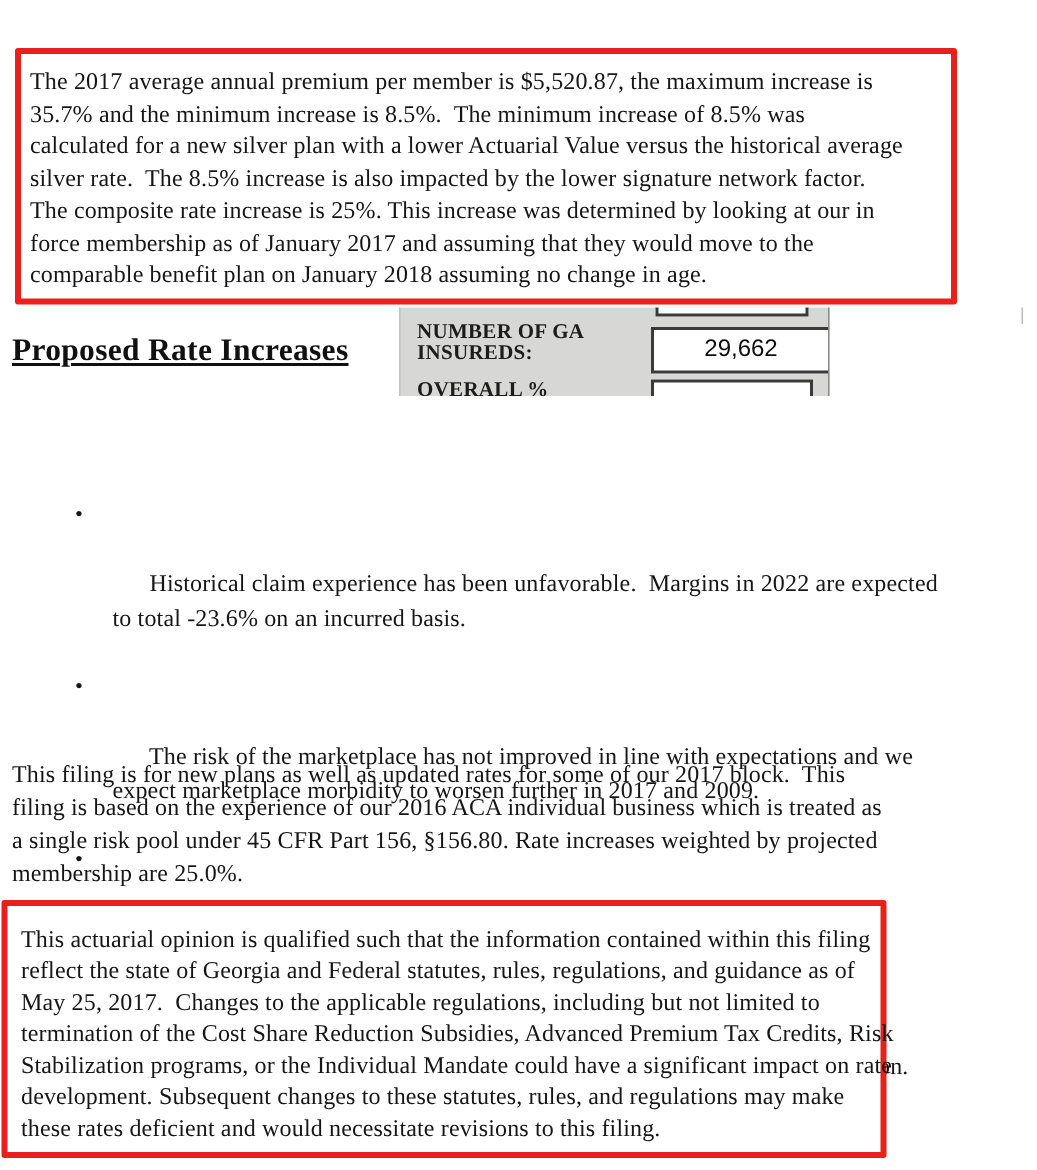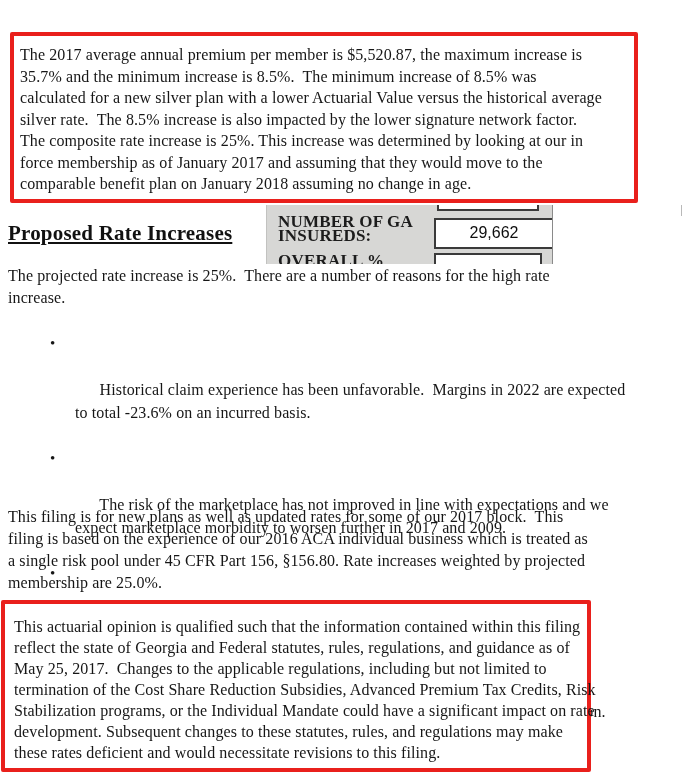--- a/index.html
+++ b/index.html
@@ -59,21 +59,21 @@
     border-right: 1px solid #8a8a8a;
     border-left: 1px solid #c2c2c0;
     overflow: hidden;
   }
   .form-label {
     position: absolute;
     left: 11px;
     width: 140px;
     font-family: "Liberation Serif", serif;
     font-weight: bold;
-    font-size: 17px;
+    font-size: 14px;
     line-height: 14px;
     letter-spacing: 0.2px;
     color: #1c1c1c;
   }
   #insureds-label { top: 10px; }
   #overall-label  { top: 49px; }
   .form-field {
     position: absolute;
     background: #ffffff;
     border: 2px solid #3a3a3a;
@@ -142,22 +142,20 @@
 
   <div id="form-snippet">
     <div id="field-partial-above" class="form-field"></div>
     <div id="insureds-label" class="form-label">NUMBER OF GA INSUREDS:</div>
     <div id="insureds-field" class="form-field">29,662</div>
     <div id="overall-label" class="form-label">OVERALL %</div>
     <div id="overall-field" class="form-field"></div>
   </div>
   <div id="snippet-edge-stub"></div>
 
-  <div id="intro-paragraph" class="doc-text">The projected rate increase is 25%.  There are a number of reasons for the high rate
-increase.</div>
 
   <ul id="bullet-list">
     <li class="doc-text">
       <span class="bullet-glyph">•</span>
       <span>Historical claim experience has been unfavorable.  Margins in 2022 are expected
 to total -23.6% on an incurred basis.</span>
     </li>
     <li class="doc-text">
       <span class="bullet-glyph">•</span>
       <span>The risk of the marketplace has not improved in line with expectations and we

